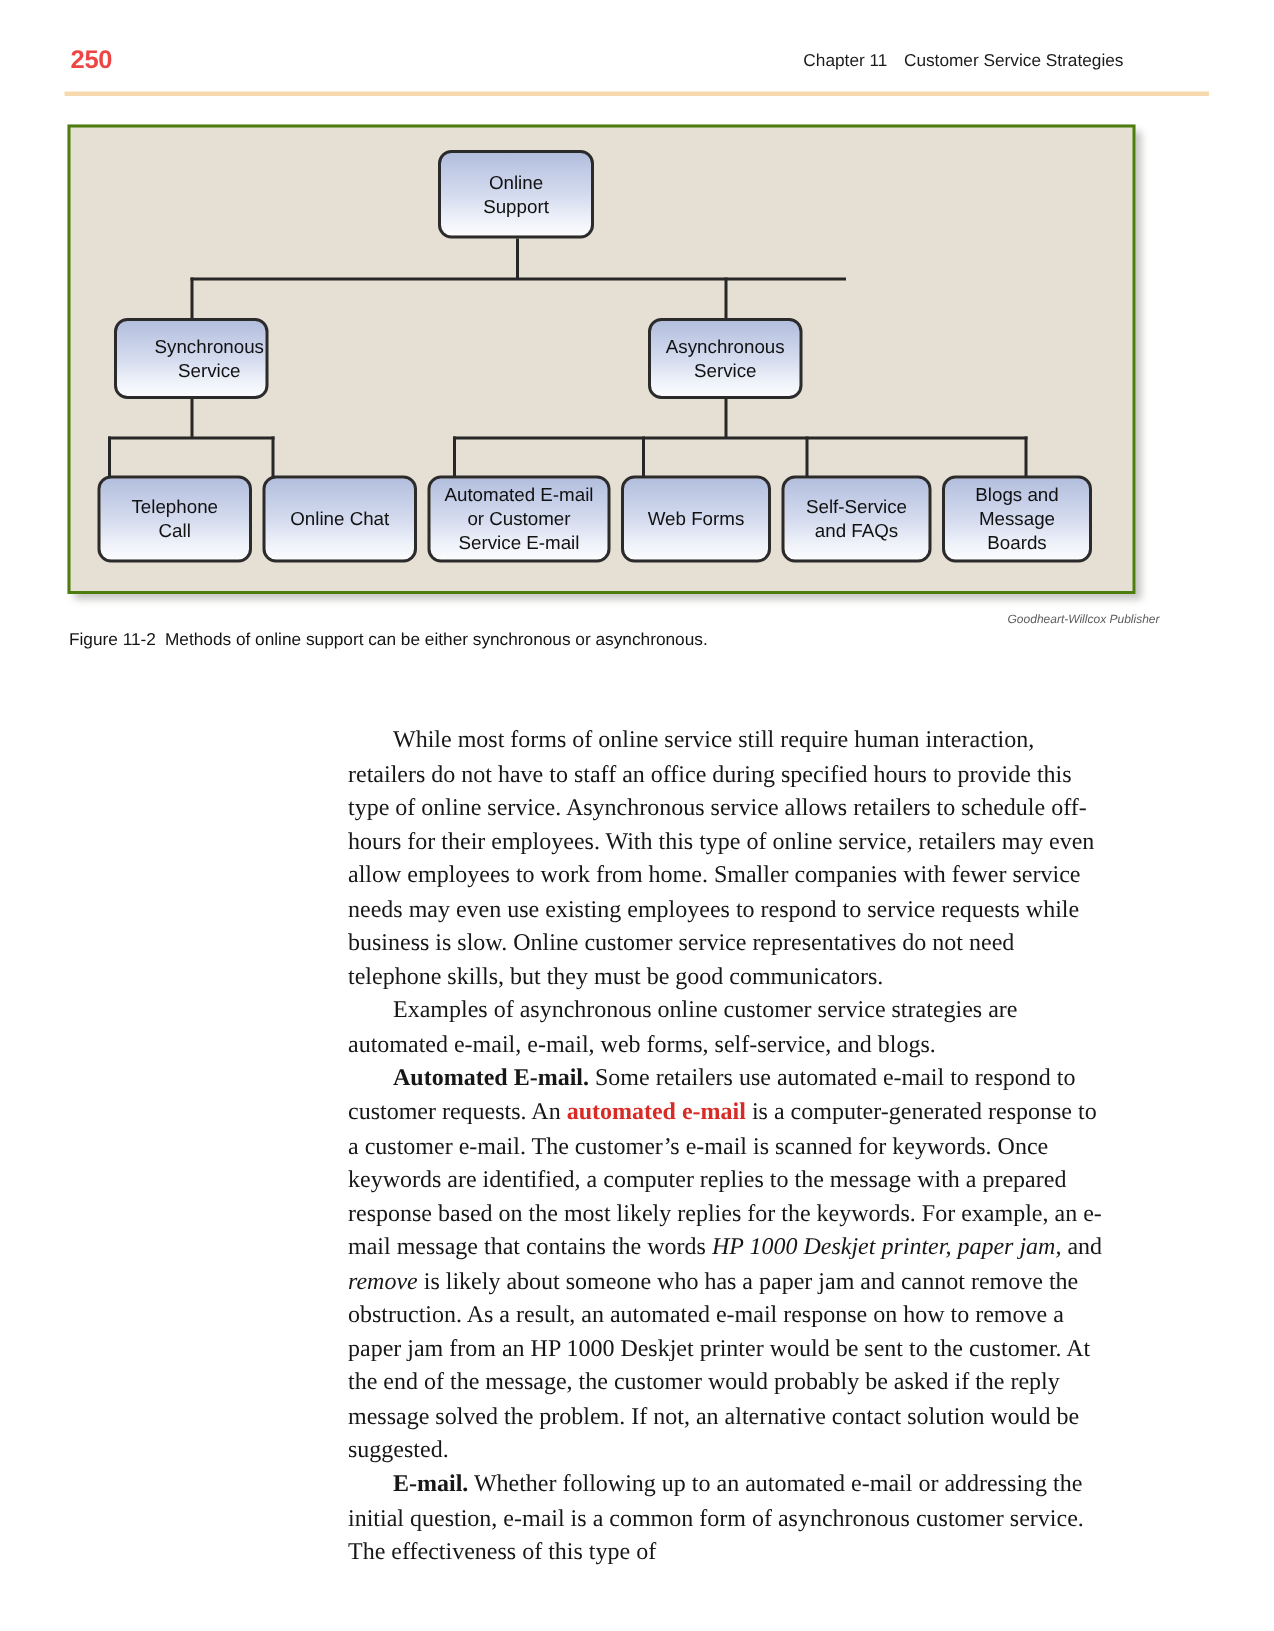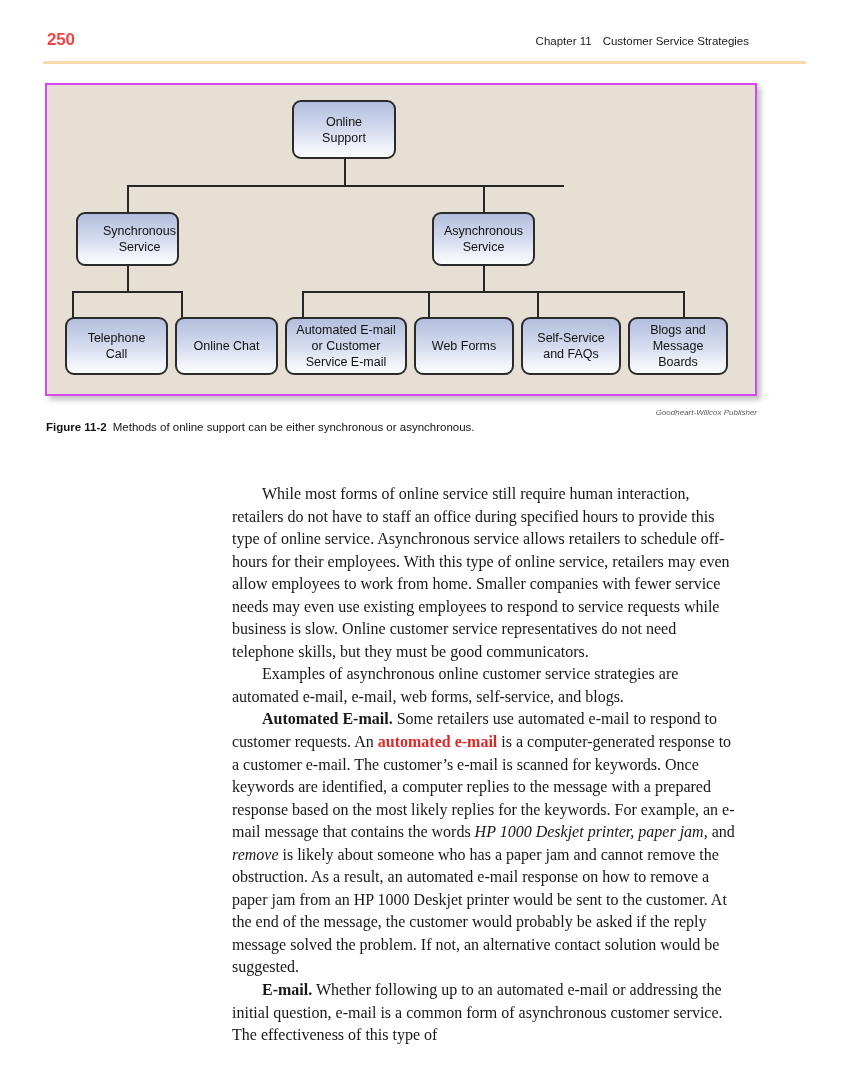--- a/index.html
+++ b/index.html
@@ -49,21 +49,21 @@
     background: #f7d9ae;
   }
 
   
   #figure-panel {
     position: absolute;
     left: 45px; top: 83px;
     width: 712px;
     height: 313px;
     background: #e6dfd3;
-    border: 2px solid #d946ef;
+    border: 2px solid #4d7c0f;
     box-sizing: border-box;
     box-shadow: 4px 4px 5px rgba(90,86,80,0.35);
   }
   #diagram-canvas {
     position: absolute;
     left: 0; top: 0;
     width: 100%;
     height: 100%;
   }
 
@@ -90,37 +90,37 @@
     font-size: 12.5px;
     line-height: 16px;
     color: #111111;
     padding: 2px 4px;
     white-space: pre-line;
   }
 
   
   #figure-credit {
     position: absolute;
-    right: 92px; top: 408px;
+    right: 76px; top: 408px;
     font-family: "Liberation Sans", "DejaVu Sans", sans-serif;
     font-style: italic;
     font-size: 8px;
     color: #5c5c5c;
     white-space: nowrap;
   }
   #figure-caption {
     position: absolute;
     left: 46px; top: 421px;
     width: 740px;
     font-family: "Liberation Sans", "DejaVu Sans", sans-serif;
     font-size: 11.5px;
     color: #141414;
   }
   #figure-caption .fig-label {
-    font-weight: bold;
+    font-weight: normal;
     margin-right: 6px;
   }
 
   
   #body-column {
     position: absolute;
     left: 232px; top: 483px;
     width: 508px;
     font-family: "Liberation Serif", "DejaVu Serif", serif;
     font-size: 16px;

